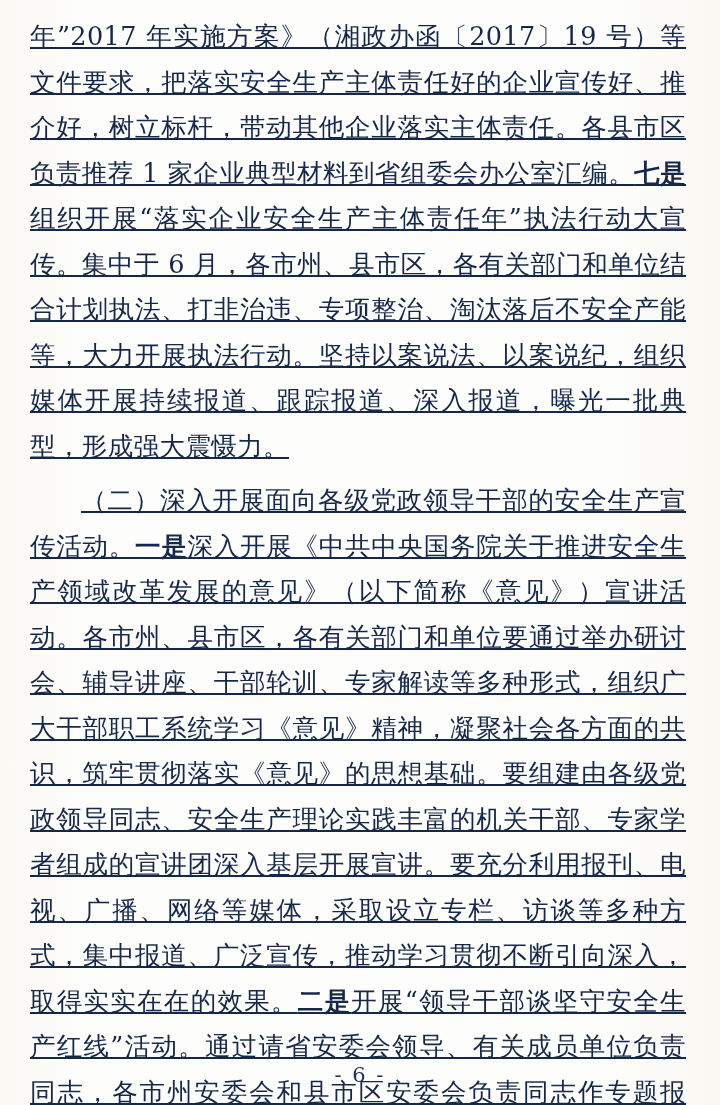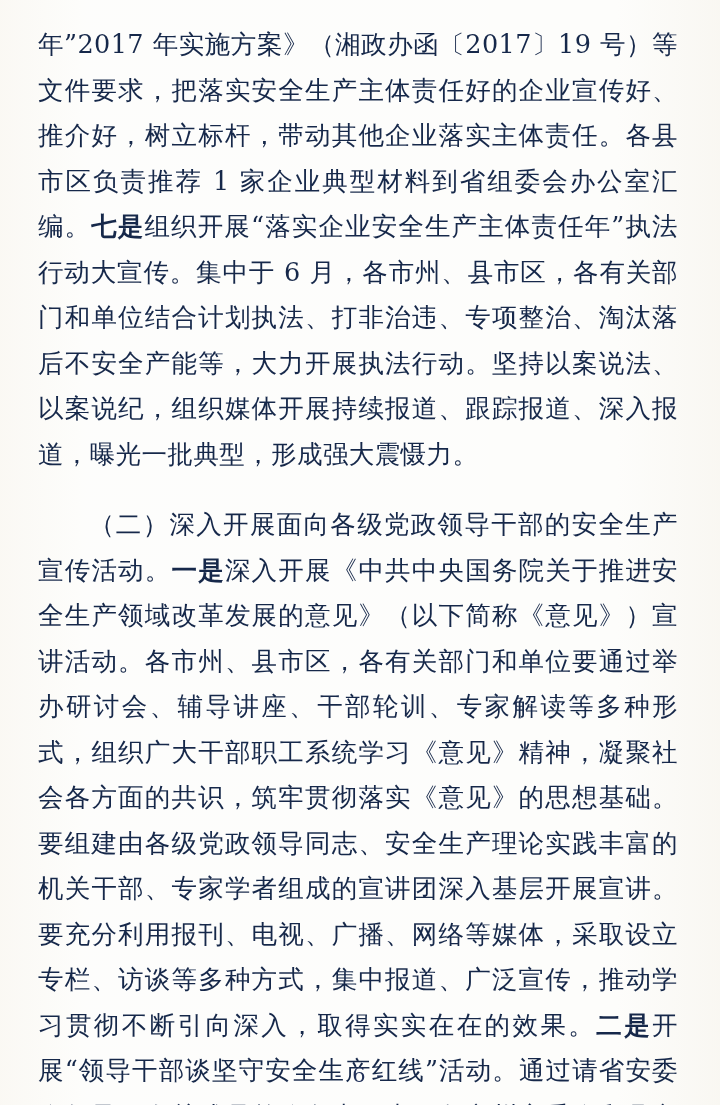--- a/index.html
+++ b/index.html
@@ -35,22 +35,23 @@
   .body-text {
     position: relative;
     font-size: 25.5px;
     line-height: 45.5px;
     letter-spacing: 0.4px;
     color: #16284a;
     text-align: justify;
     text-justify: inter-ideograph;
   }
   .para {
-    margin: 8px;
+    margin: 0;
     padding: 0;
+    text-decoration: underline;
   }
   .indent {
     text-indent: 2em;
   }
   .bold-run {
     font-weight: 700;
   }
   .footer {
     position: absolute;
     left: 0;

